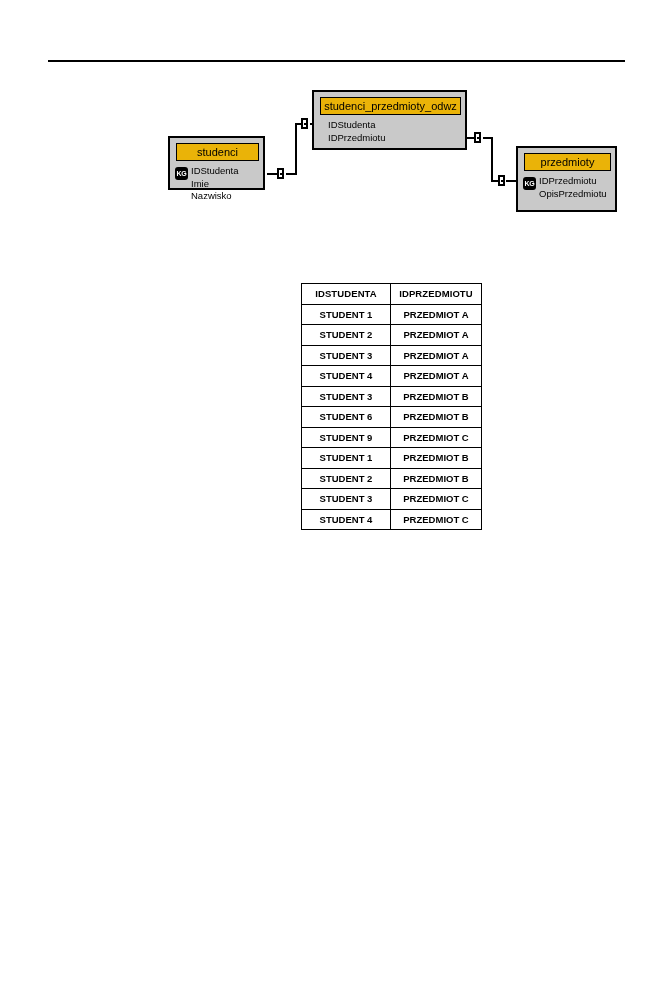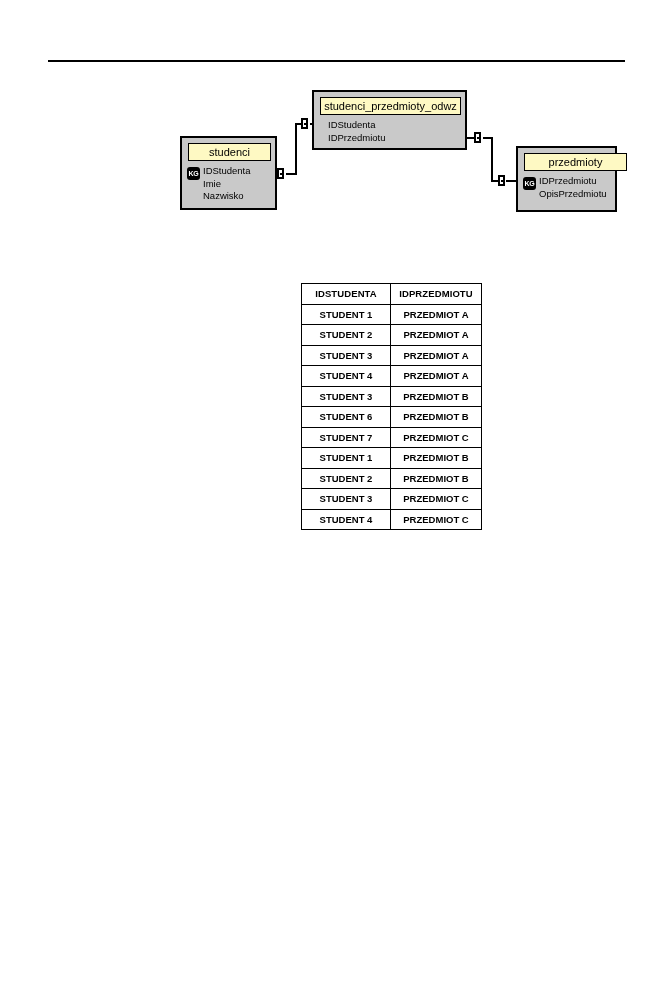--- a/index.html
+++ b/index.html
@@ -36,21 +36,21 @@
   }
 
   .entity {
     position: absolute;
     background: #c9c9c9;
     border: 2px solid #000000;
     box-sizing: border-box;
   }
   .entity-title {
     position: absolute;
-    background: #fef9c3;
+    background: #eab308;
     border: 1px solid #000000;
     box-sizing: border-box;
     text-align: center;
     font-size: 11px;
     line-height: 17px;
     white-space: nowrap;
     overflow: hidden;
   }
   .entity-fields {
     position: absolute;
@@ -77,32 +77,32 @@
     vertical-align: -2px;
     margin-right: 3px;
     letter-spacing: -0.3px;
   }
   .field-indent {
     display: inline-block;
     width: 16px;
   }
 
   
-  #entity-studenci { left: 180px; top: 136px; width: 97px; height: 74px; text-decoration: underline; }
+  #entity-studenci { left: 168px; top: 136px; width: 97px; height: 54px; text-decoration: underline; }
   #entity-studenci .entity-title { left: 6px; top: 5px; width: 83px; height: 18px; }
   #entity-studenci .entity-fields { left: 5px; top: 27px; }
 
   
   #entity-odwz { left: 312px; top: 90px; width: 155px; height: 60px; }
   #entity-odwz .entity-title { left: 6px; top: 5px; width: 141px; height: 18px; }
   #entity-odwz .entity-fields { left: 14px; top: 27px; }
 
   
   #entity-przedmioty { left: 516px; top: 146px; width: 101px; height: 66px; }
-  #entity-przedmioty .entity-title { left: 6px; top: 5px; width: 103px; height: 18px; }
+  #entity-przedmioty .entity-title { left: 6px; top: 5px; width: 87px; height: 18px; }
   #entity-przedmioty .entity-fields { left: 5px; top: 27px; }
 
   
   .conn-line {
     position: absolute;
     background: #000000;
   }
   .conn-h { height: 2px; }
   .conn-v { width: 2px; }
 
@@ -242,21 +242,21 @@
       </tr>
       <tr>
         <td class="col-a">STUDENT 3</td>
         <td class="col-b">PRZEDMIOT B</td>
       </tr>
       <tr>
         <td class="col-a">STUDENT 6</td>
         <td class="col-b">PRZEDMIOT B</td>
       </tr>
       <tr>
-        <td class="col-a">STUDENT 7</td>
+        <td class="col-a">STUDENT 9</td>
         <td class="col-b">PRZEDMIOT C</td>
       </tr>
       <tr>
         <td class="col-a">STUDENT 1</td>
         <td class="col-b">PRZEDMIOT B</td>
       </tr>
       <tr>
         <td class="col-a">STUDENT 2</td>
         <td class="col-b">PRZEDMIOT B</td>
       </tr>

